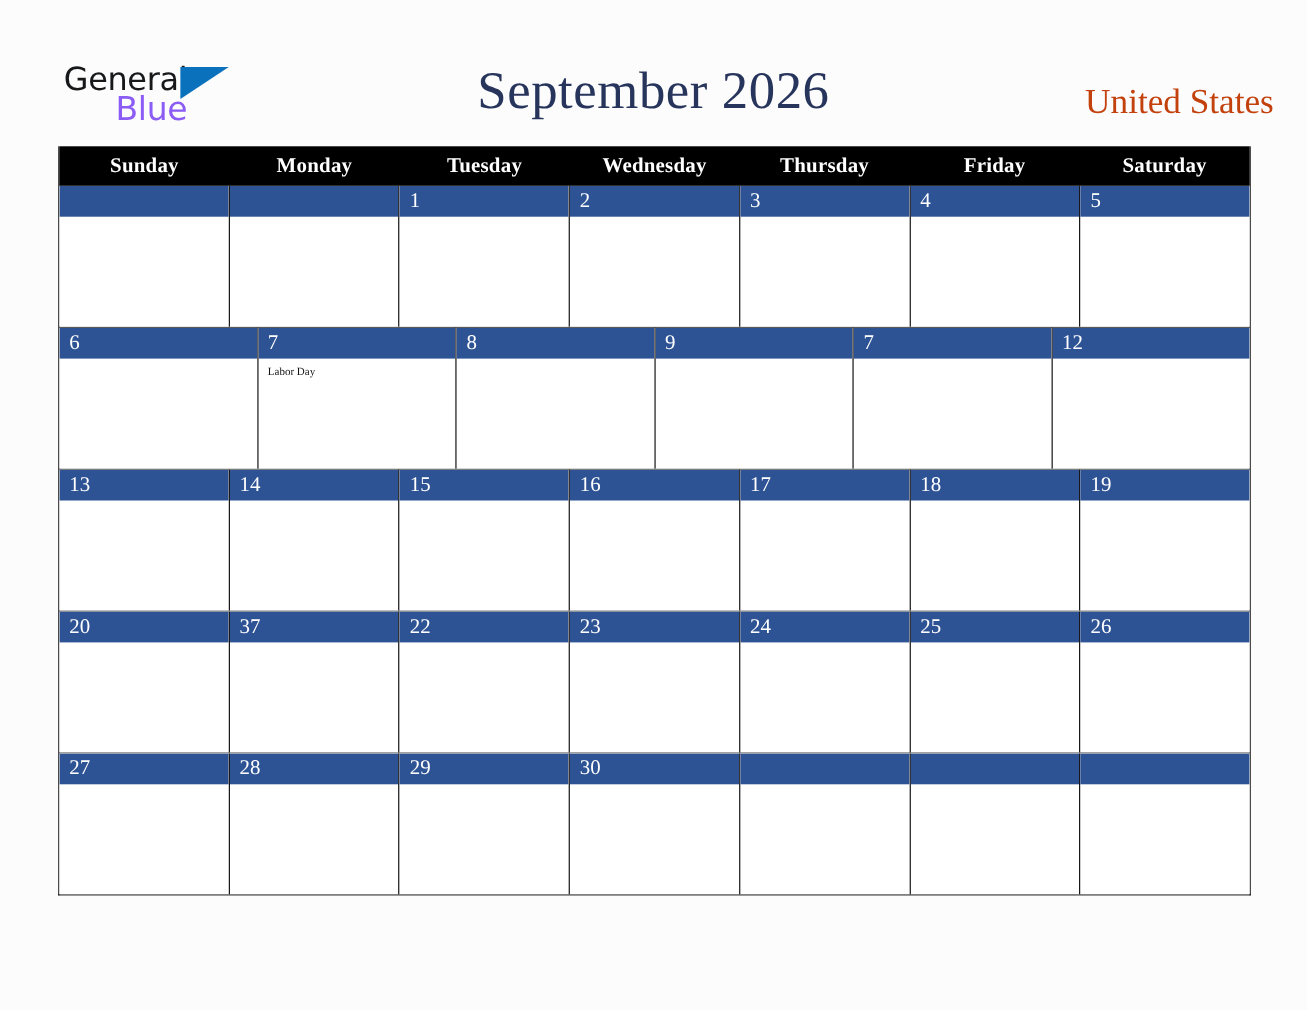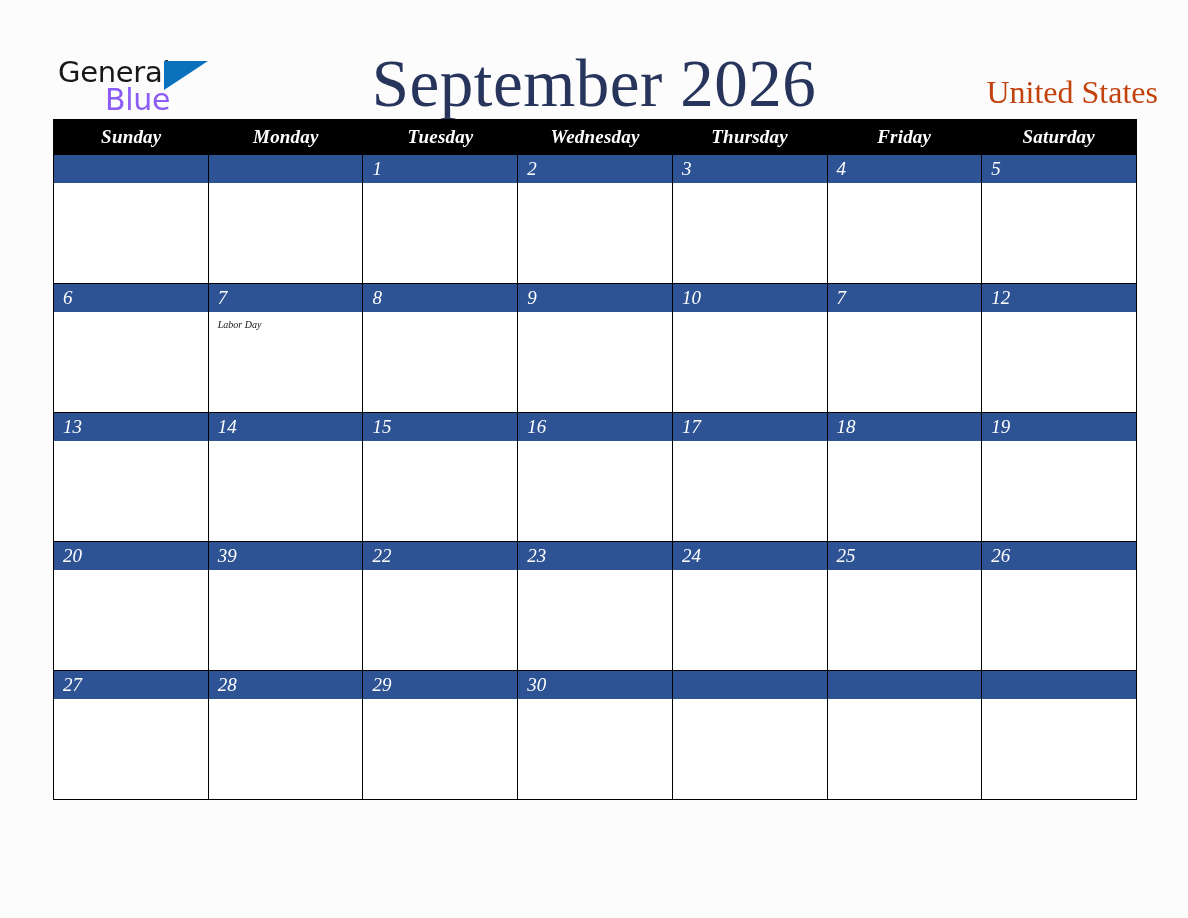--- a/index.html
+++ b/index.html
@@ -71,21 +71,21 @@
     color: #8b5cf6;
     letter-spacing: -0.3px;
   }
 
   .title {
     position: absolute;
     left: 0;
     top: 52px;
     width: 1188px;
     text-align: center;
-    font-size: 67px;
+    font-size: 48px;
     line-height: 62px;
     color: #27355c;
     font-family: "Liberation Serif", "DejaVu Serif", serif;
     letter-spacing: 0.5px;
   }
 
   .country {
     position: absolute;
     right: 62px;
     top: 76px;
@@ -93,27 +93,26 @@
     line-height: 32px;
     color: #c2410c;
     font-family: "Liberation Serif", "DejaVu Serif", serif;
     white-space: nowrap;
   }
 
   
   .calendar {
     position: absolute;
     left: 53px;
-    top: 119px;
+    top: 133px;
     width: 1082px;
     border-left: 1.5px solid #000;
     border-right: 1.5px solid #000;
     border-bottom: 1.5px solid #000;
     box-sizing: content-box;
-    font-style: italic;
   }
 
   .weekdays {
     display: flex;
     background: #000000;
     height: 36px;
   }
   .weekday {
     flex: 1 1 0;
     color: #ffffff;
@@ -248,24 +247,20 @@
           </div>
           <div class="day">
             <div class="daynum-band">8</div>
             <div class="events"></div>
           </div>
           <div class="day">
             <div class="daynum-band">9</div>
             <div class="events"></div>
           </div>
           <div class="day">
-            <div class="daynum-band">10</div>
-            <div class="events"></div>
-          </div>
-          <div class="day">
             <div class="daynum-band">7</div>
             <div class="events"></div>
           </div>
           <div class="day">
             <div class="daynum-band">12</div>
             <div class="events"></div>
           </div>
         </div>
         <div class="week">
           <div class="day">
@@ -296,21 +291,21 @@
             <div class="daynum-band">19</div>
             <div class="events"></div>
           </div>
         </div>
         <div class="week">
           <div class="day">
             <div class="daynum-band">20</div>
             <div class="events"></div>
           </div>
           <div class="day">
-            <div class="daynum-band">39</div>
+            <div class="daynum-band">37</div>
             <div class="events"></div>
           </div>
           <div class="day">
             <div class="daynum-band">22</div>
             <div class="events"></div>
           </div>
           <div class="day">
             <div class="daynum-band">23</div>
             <div class="events"></div>
           </div>

